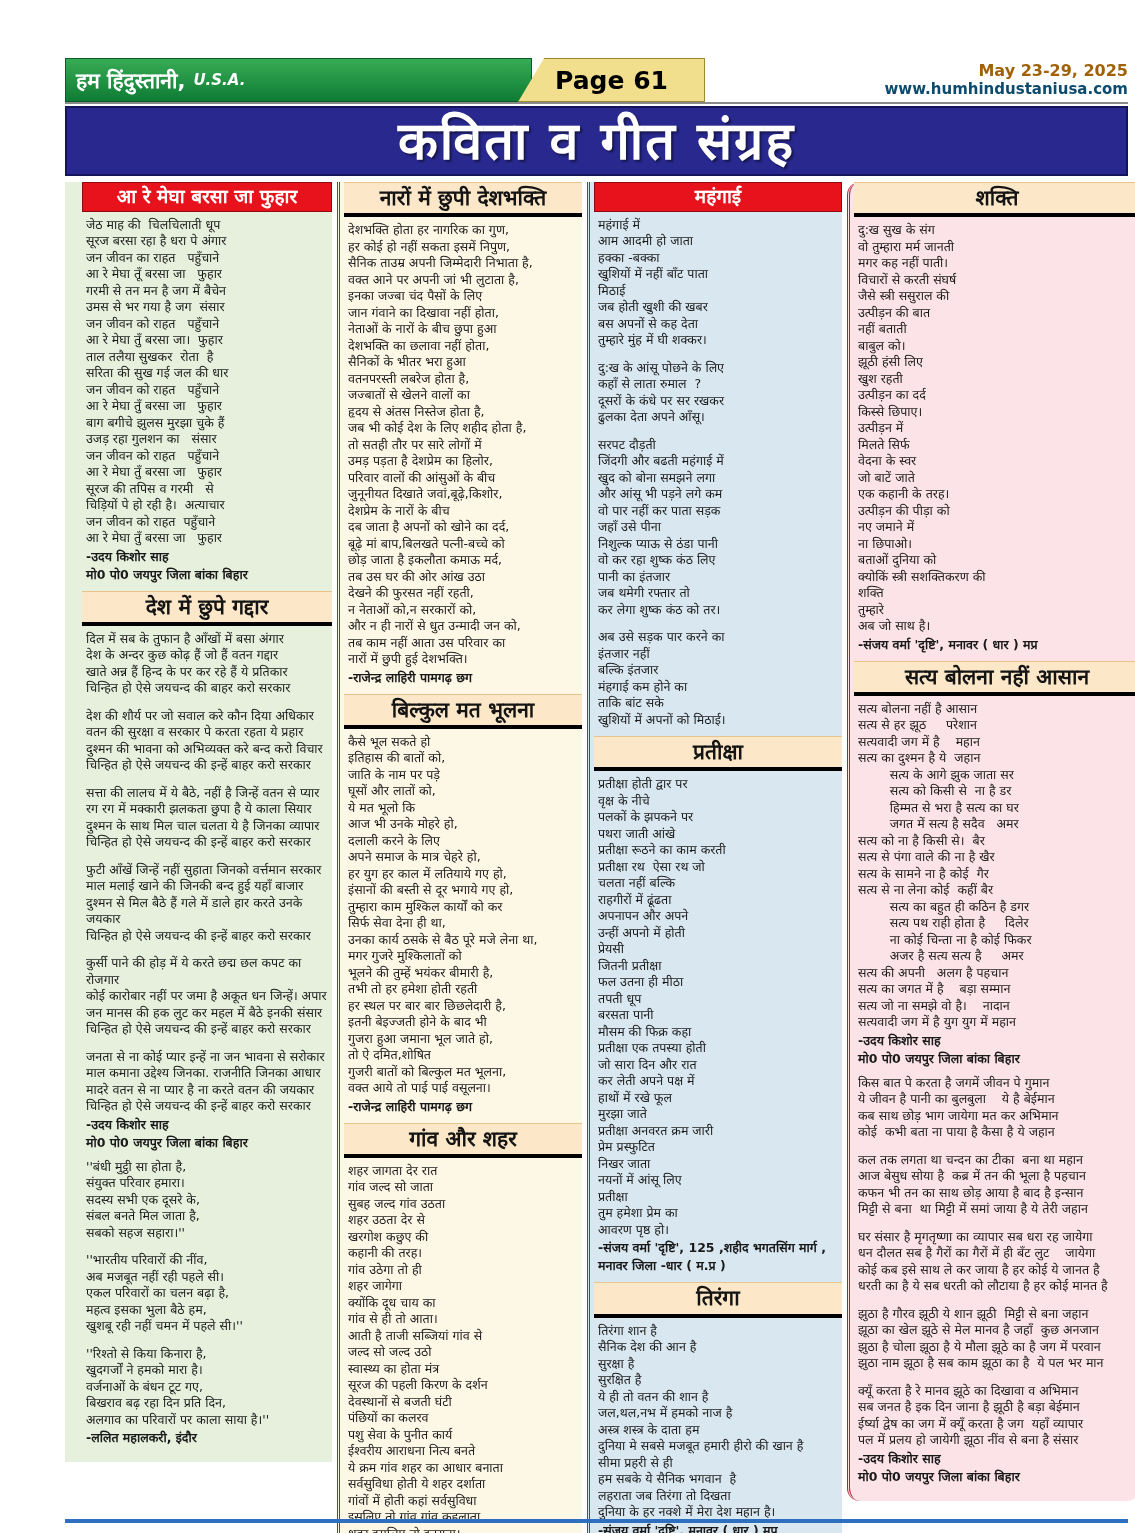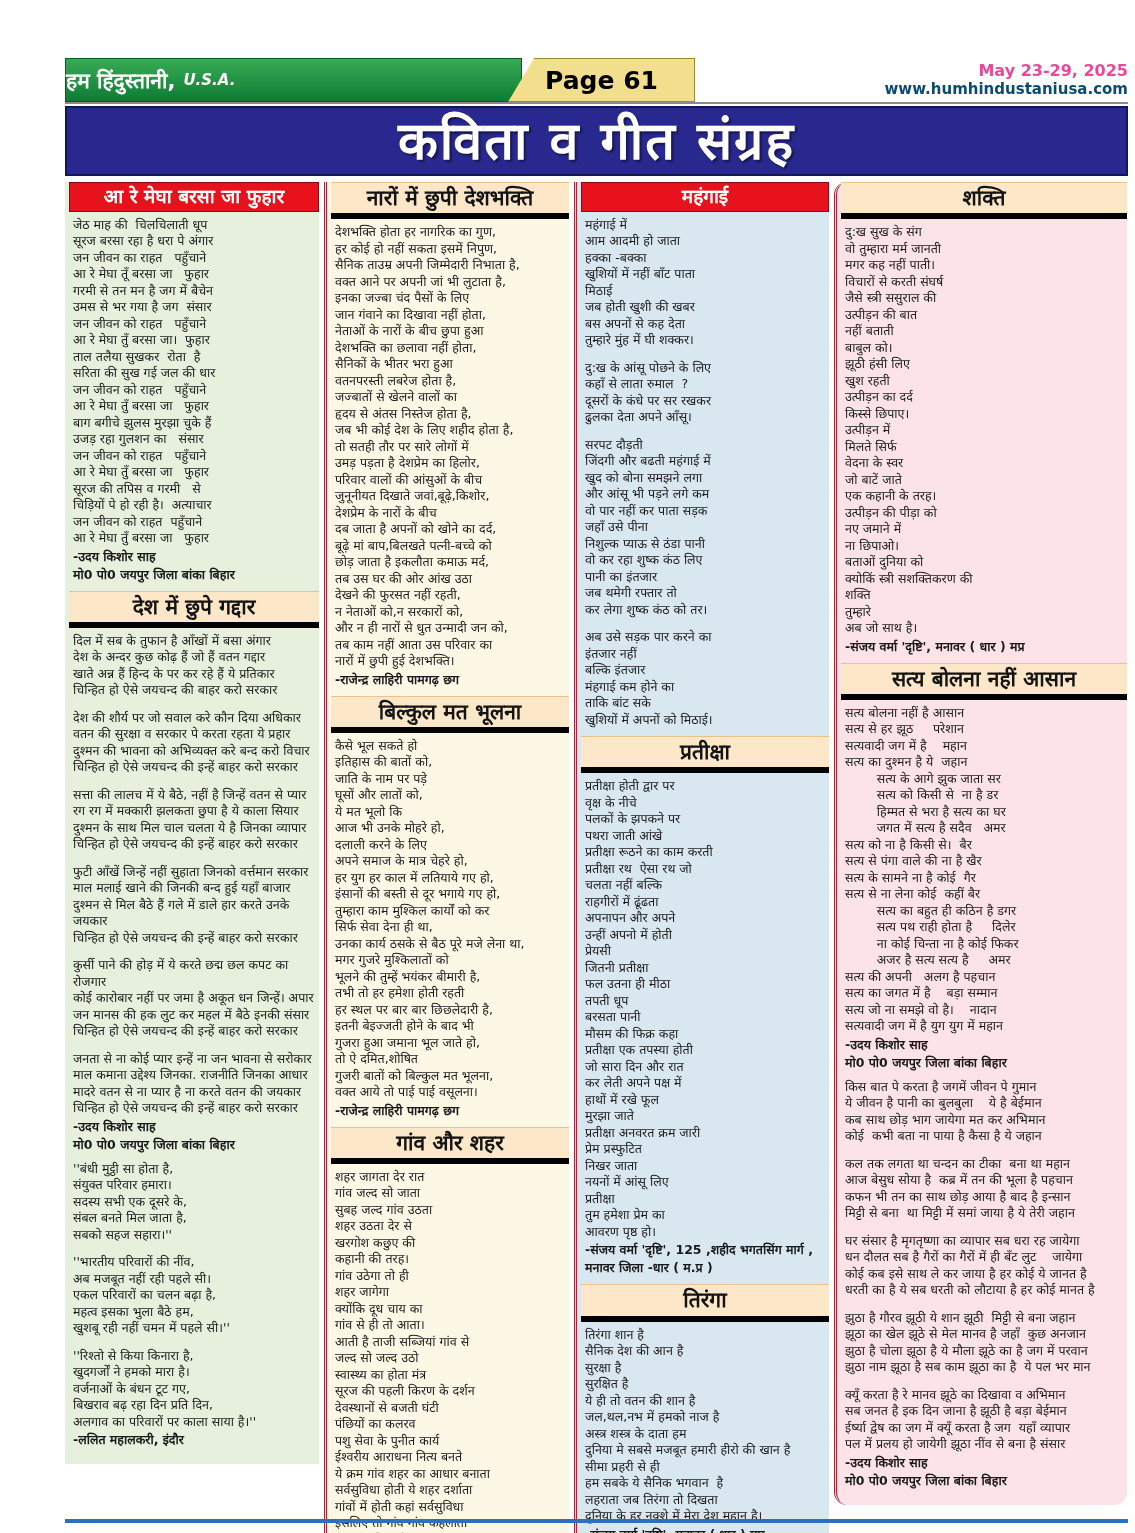--- a/index.html
+++ b/index.html
@@ -7,56 +7,56 @@
     width:1135px;height:1533px;background:#ffffff;
     font-family:"DejaVu Sans","Liberation Sans",sans-serif;
     color:#1a1a1a;overflow:hidden;position:relative;
   }
   .page{position:absolute;left:65px;top:58px;width:1063px;}
   
   .masthead{display:flex;align-items:stretch;height:44px;border-bottom:2px solid #8a8a8a;position:relative;}
   .mast-left{
     flex:0 0 455px;background:linear-gradient(#38ab55,#0e7c34);
     color:#fff;font-weight:bold;font-size:21px;display:flex;align-items:center;
-    padding-left:0;border:1px solid #0a5c26;
+    padding-left:10px;border:1px solid #0a5c26;
   }
   .mast-left .usa{font-size:15px;font-style:italic;margin-left:8px;font-weight:bold;}
   .page-box{
     flex:0 0 185px;background:#f2df8e;border:1px solid #9a8a30;margin-left:-14px;
     clip-path:polygon(14% 0,100% 0,100% 100%,0 100%);
     display:flex;align-items:center;justify-content:center;
     color:#000;font-weight:bold;font-size:25px;
   }
   .mast-right{flex:1;display:flex;flex-direction:column;align-items:flex-end;justify-content:center;line-height:1.15;}
-  .mast-date{color:#ec4899;font-weight:bold;font-size:16px;}
+  .mast-date{color:#a16207;font-weight:bold;font-size:16px;}
   .mast-site{color:#0c4a6e;font-weight:bold;font-size:15px;}
   .banner{
     margin-top:2px;background:#28288e;border:2px solid #14145a;
     height:66px;display:flex;align-items:flex-end;justify-content:center;
   }
   .banner-title{
     color:#ffffff;font-weight:bold;font-size:52px;letter-spacing:2px;
     text-shadow:2px 2px 2px rgba(0,0,0,.45);
   }
   
   .cols{display:flex;margin-top:6px;align-items:flex-start;}
-  .col{padding:0 4px 8px 8px;}
+  .col{padding:0 4px 8px 21px;}
   .col + .col{border-left:3px double #b22234;margin-left:5px;padding-left:8px;}
   .col1{flex:0 0 242px;}
   .col2{flex:0 0 230px;}
   .col3{flex:0 0 240px;}
   .col4{flex:0 0 278px;}
   
   .poem{margin:0 0 8px 0;}
   .poem-title{
     margin:0 -4px 5px -4px;text-align:center;font-weight:bold;
     padding:3px 2px;font-size:20px;line-height:1.15;
   }
   .title-red{background:#e8121c;color:#ffffff;border:1px solid #8e0a10;font-size:19px;}
-  .title-band{background:#fce8c8;color:#141414;border-top:1px solid #e8c48c;border-bottom:6px solid #000000;font-size:21px;}
+  .title-band{background:#fce8c8;color:#141414;border-top:1px solid #e8c48c;border-bottom:4px solid #000000;font-size:21px;}
   .poem-line{font-size:12.5px;line-height:16.5px;white-space:pre-wrap;}
   .stanza-gap{height:11px;}
   .author-line{font-size:12.5px;line-height:17px;font-weight:bold;margin-top:1px;}
   .footer-rule{position:absolute;left:65px;right:7px;bottom:10px;height:4px;background:#2f6fc0;}
 </style>
 </head>
 <body>
 
 <div class="page">
 

